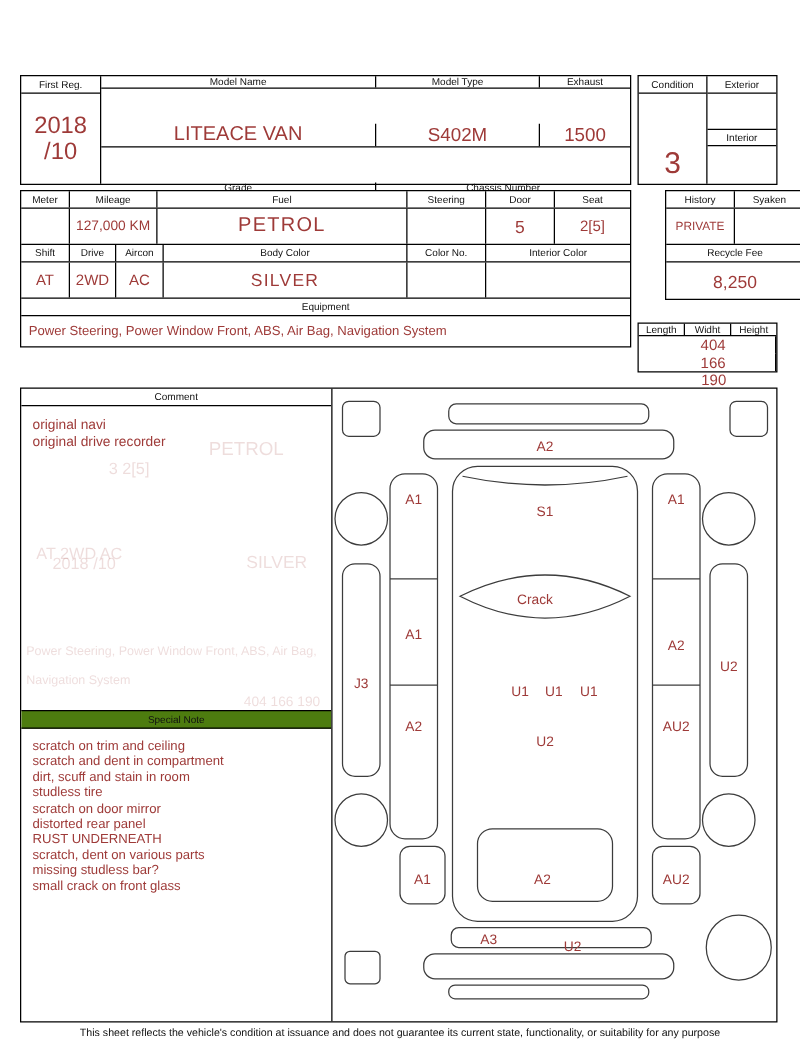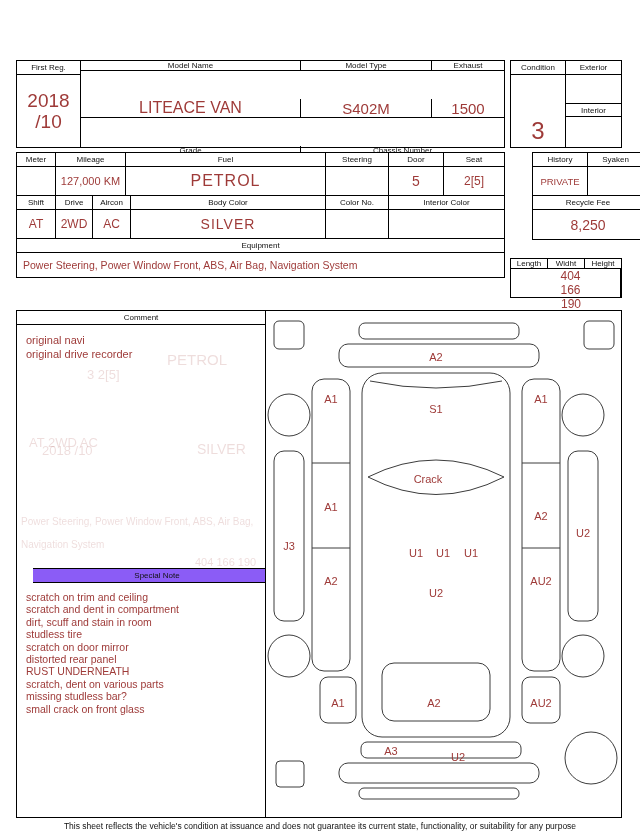--- a/index.html
+++ b/index.html
@@ -156,21 +156,21 @@
 
       <span class="ghost" style="left:150px;top:40px;font-size:15px;">PETROL</span>
       <span class="ghost" style="left:70px;top:56px;font-size:13px;">3    2[5]</span>
       <span class="ghost" style="left:12px;top:124px;font-size:13px;">AT   2WD   AC</span>
       <span class="ghost" style="left:25px;top:132px;font-size:13px;text-align:right;">2018 /10</span>
       <span class="ghost" style="left:180px;top:130px;font-size:14px;">SILVER</span>
       <span class="ghost wrap" style="left:4px;top:205px;width:240px;font-size:10px;">Power Steering, Power Window  Front, ABS, Air Bag,</span>
       <span class="ghost" style="left:4px;top:228px;font-size:10px;">Navigation System</span>
       <span class="ghost" style="left:178px;top:245px;font-size:11px;">404  166  190</span>
 
-      <div class="hdr" style="position:absolute;left:16px;top:257px;width:100%;height:15px;border-top:1px solid #000;border-bottom:1px solid #000;background:#8b5cf6;">Special Note</div>
+      <div class="hdr" style="position:absolute;left:0;top:257px;width:100%;height:15px;border-top:1px solid #000;border-bottom:1px solid #000;background:#4d7c0f;">Special Note</div>
       <div class="notes" style="position:absolute;left:0;top:276px;width:100%;padding:4px 9px;color:var(--red);font-size:10.5px;line-height:12.4px;">
         <div>scratch on trim and ceiling</div>
         <div>scratch and dent in compartment</div>
         <div>dirt, scuff and stain in room</div>
         <div>studless tire</div>
         <div>scratch on door mirror</div>
         <div>distorted rear panel</div>
         <div>RUST UNDERNEATH</div>
         <div>scratch, dent on various parts</div>
         <div>missing studless bar?</div>

